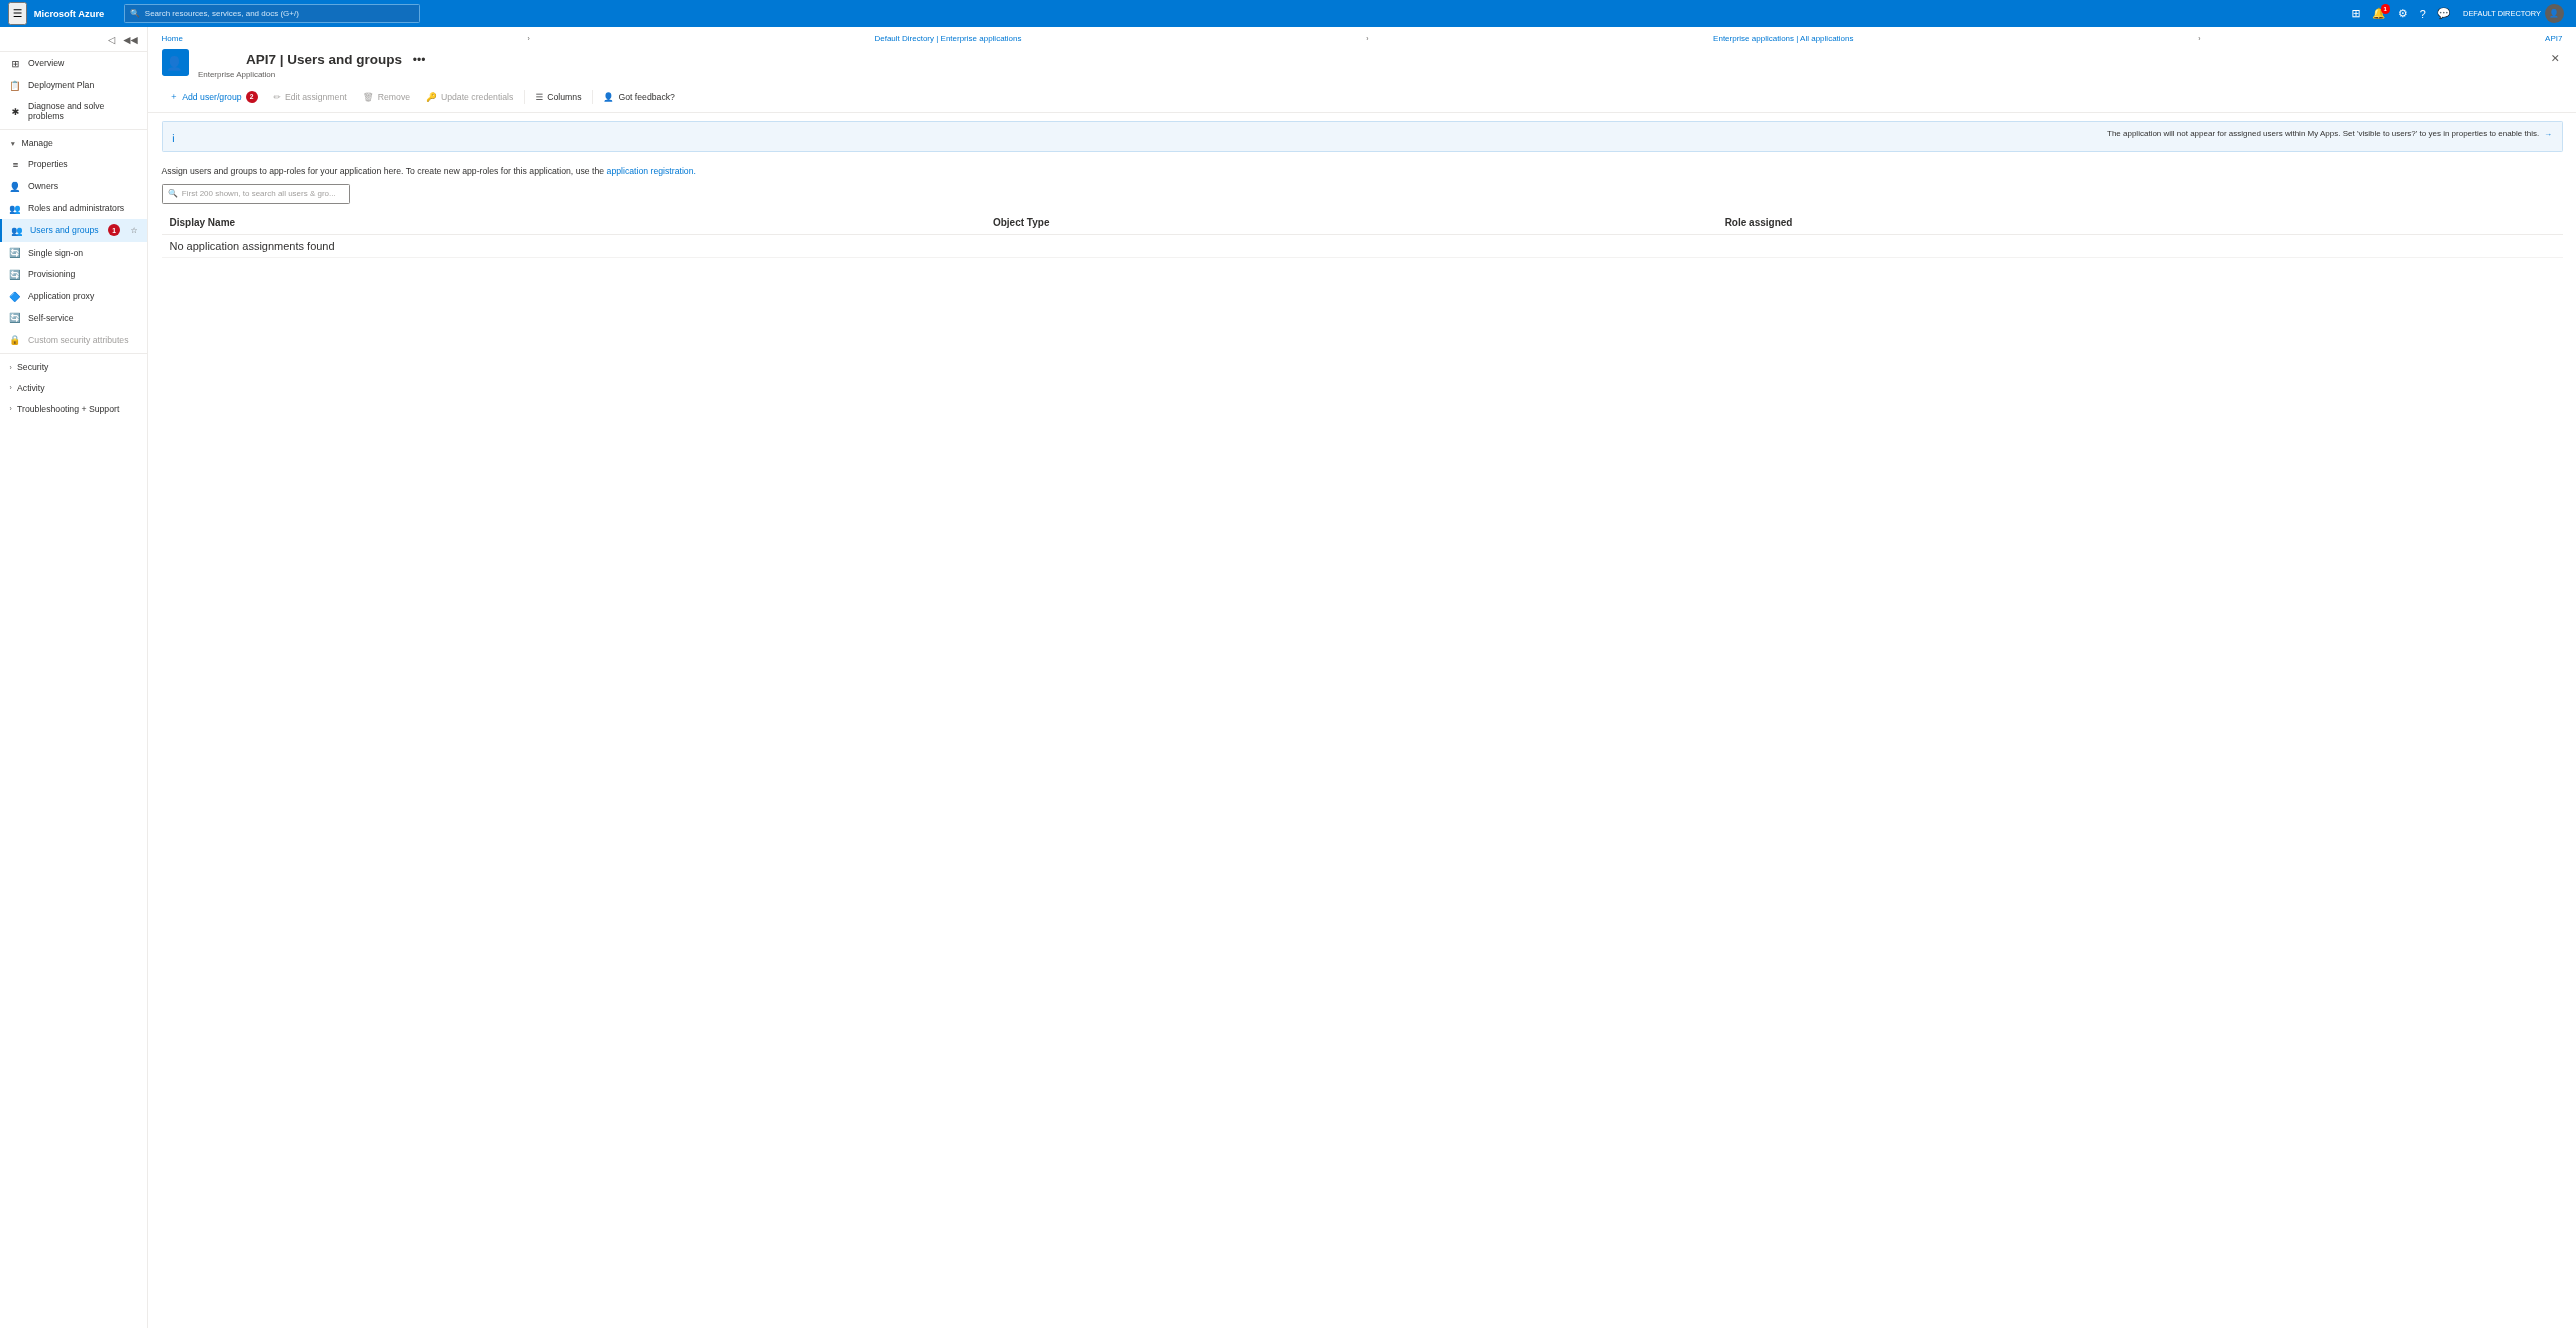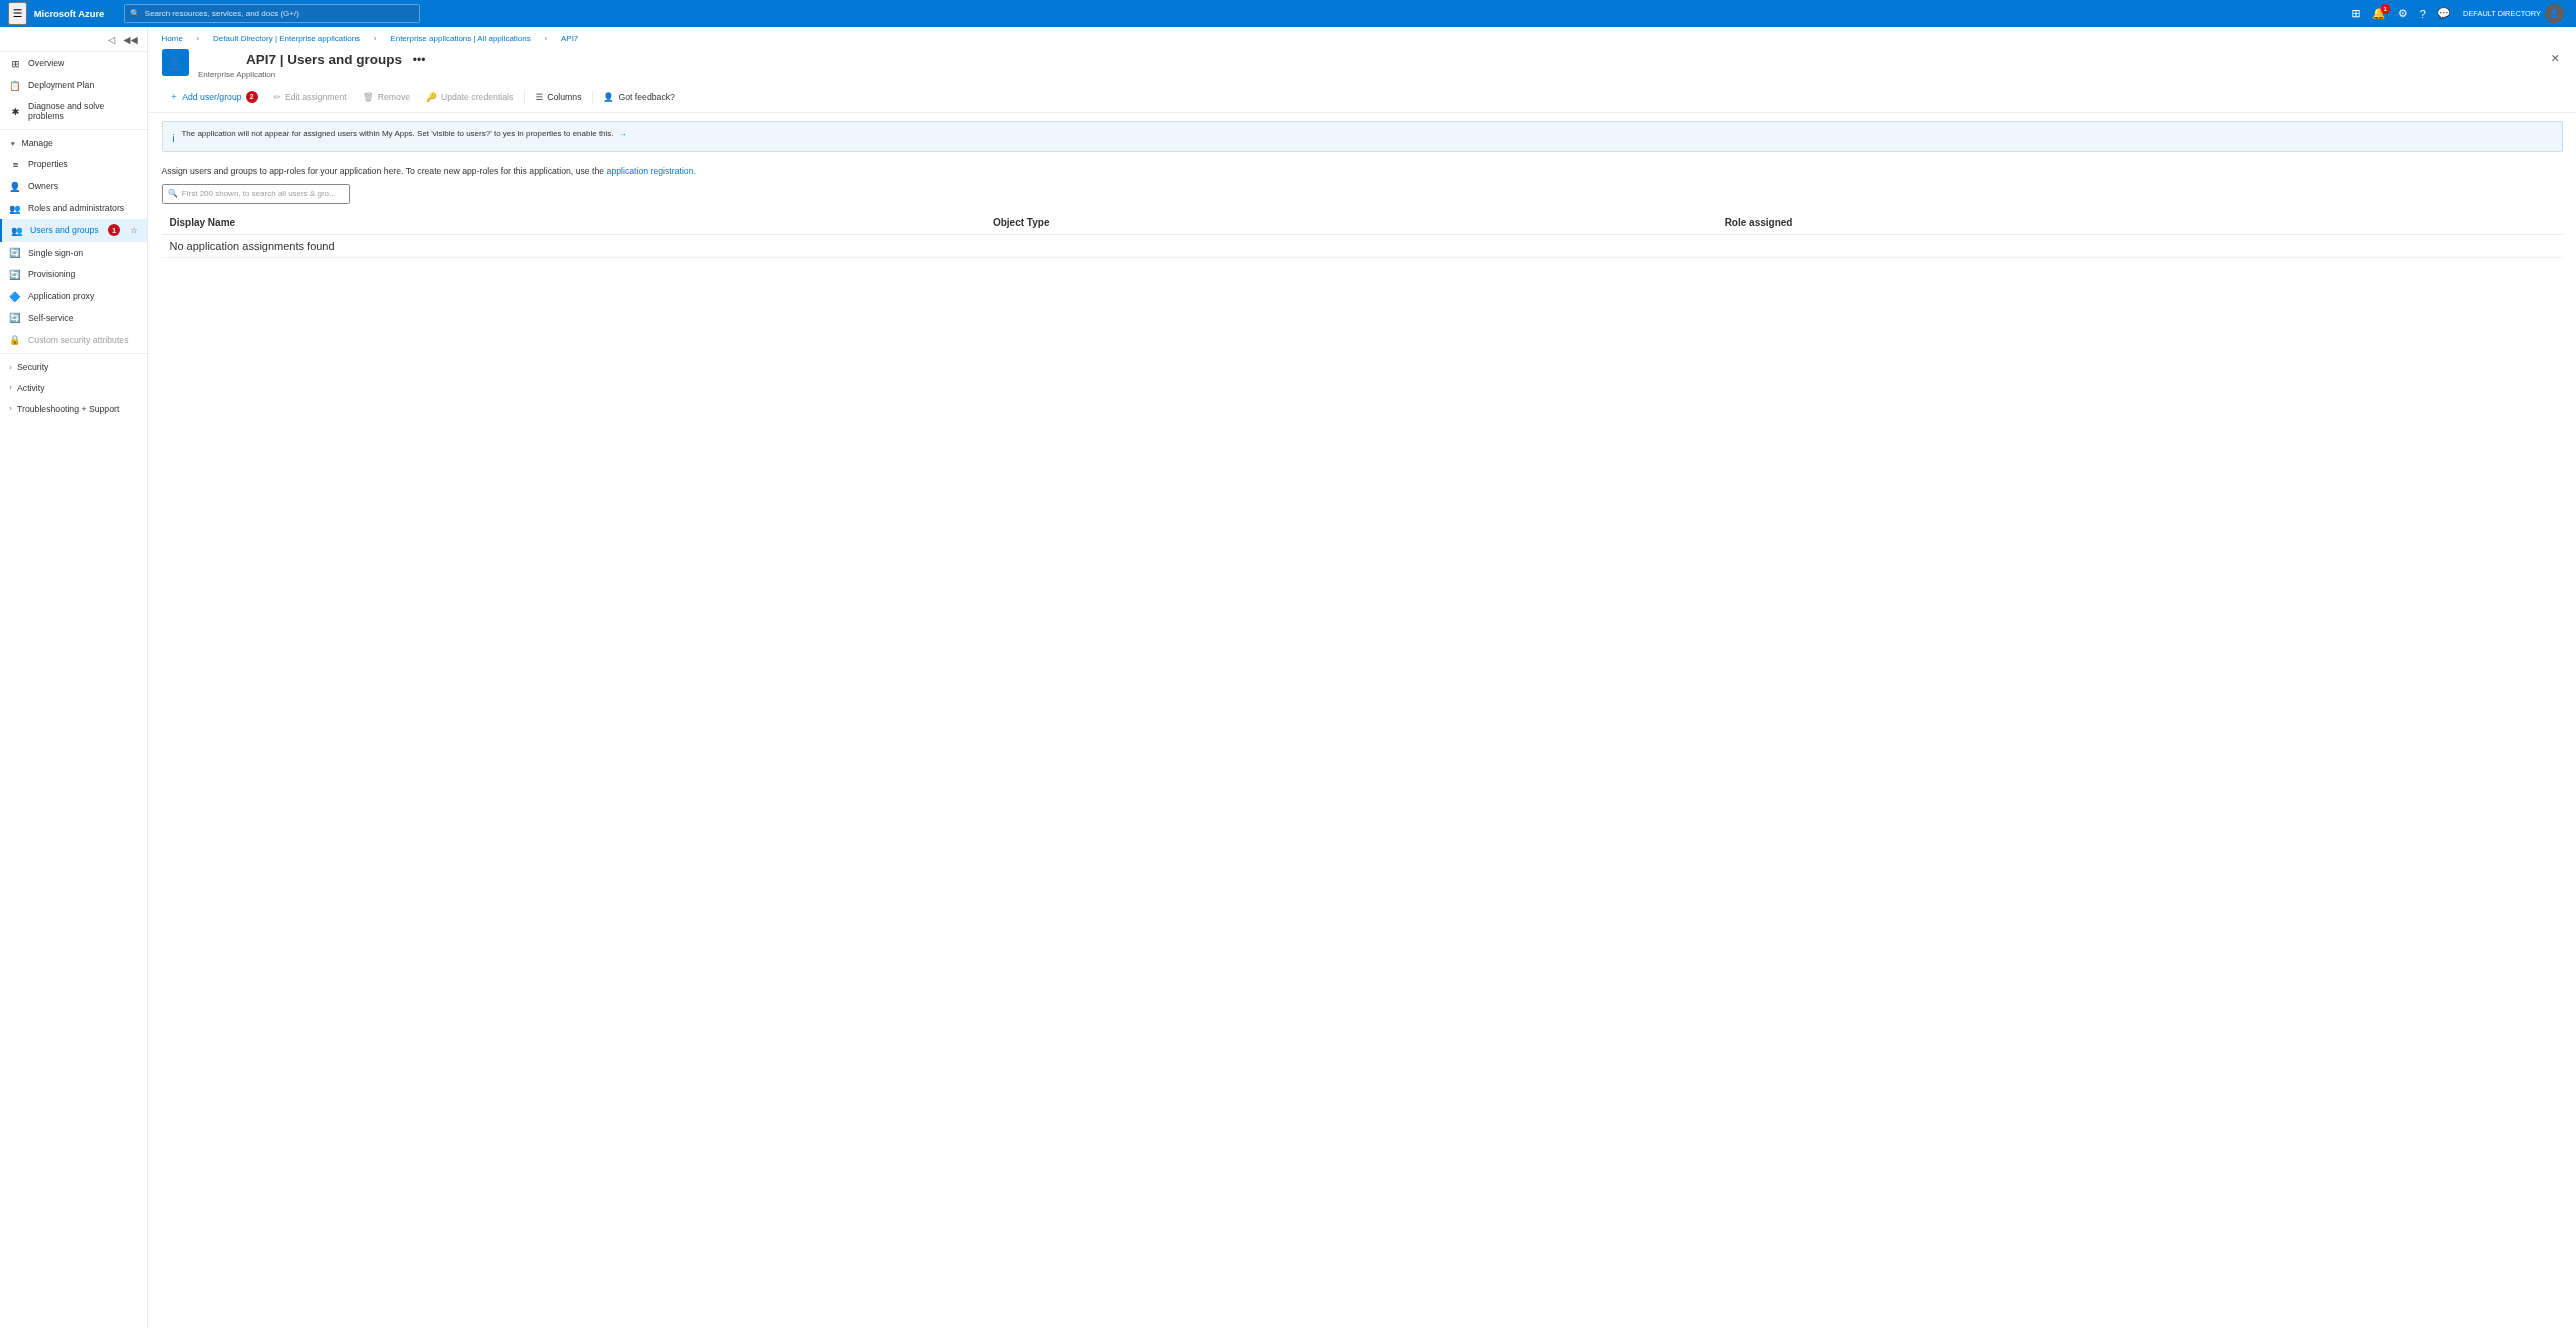--- a/index.html
+++ b/index.html
@@ -103,20 +103,21 @@
     .content {
       flex: 1; overflow-y: auto; background: white;
       display: flex; flex-direction: column;
     }
 
     
     .breadcrumb {
       display: flex; align-items: center; gap: 14px;
       padding: 6.7px 13.5px 0 13.5px; font-size: 8px; color: #0078d4;
       flex-wrap: wrap;
+      justify-content: space-between;
     }
     .breadcrumb a { color: #0078d4; text-decoration: none; cursor: pointer; }
     .breadcrumb-sep { color: #605e5c; font-size: 6.7px; }
     .breadcrumb-current { color: #0078d4; }
 
     
     .page-header {
       display: flex; align-items: flex-start; padding: 6.7px 13.5px 0 13.5px; gap: 9.4px;
     }
     .page-icon {
@@ -160,21 +161,21 @@
       color: #323130; font-size: 8.7px; padding: 4px 8px;
     }
 
     
     .info-banner {
       margin: 8px 13.5px; background: #eff6fc; border: 0.7px solid #c7e0f4;
       padding: 6.7px 9.4px; display: flex; align-items: flex-start; gap: 6.7px;
       border-radius: 1.3px;
     }
     .info-icon { color: #0078d4; font-size: 10.8px; flex-shrink: 0; margin-top: 0.7px; }
-    .info-text { font-size: 8px; color: #323130; flex: 1; }
+    .info-text { font-size: 8px; color: #323130; flex: 1; text-align: right; }
     .info-arrow { color: #0078d4; margin-left: 2.7px; }
 
     
     .assign-text {
       padding: 5.4px 13.5px 8px 13.5px; font-size: 8.7px; color: #323130;
     }
     .assign-text a { color: #0078d4; text-decoration: none; }
 
     
     .search-bar {

